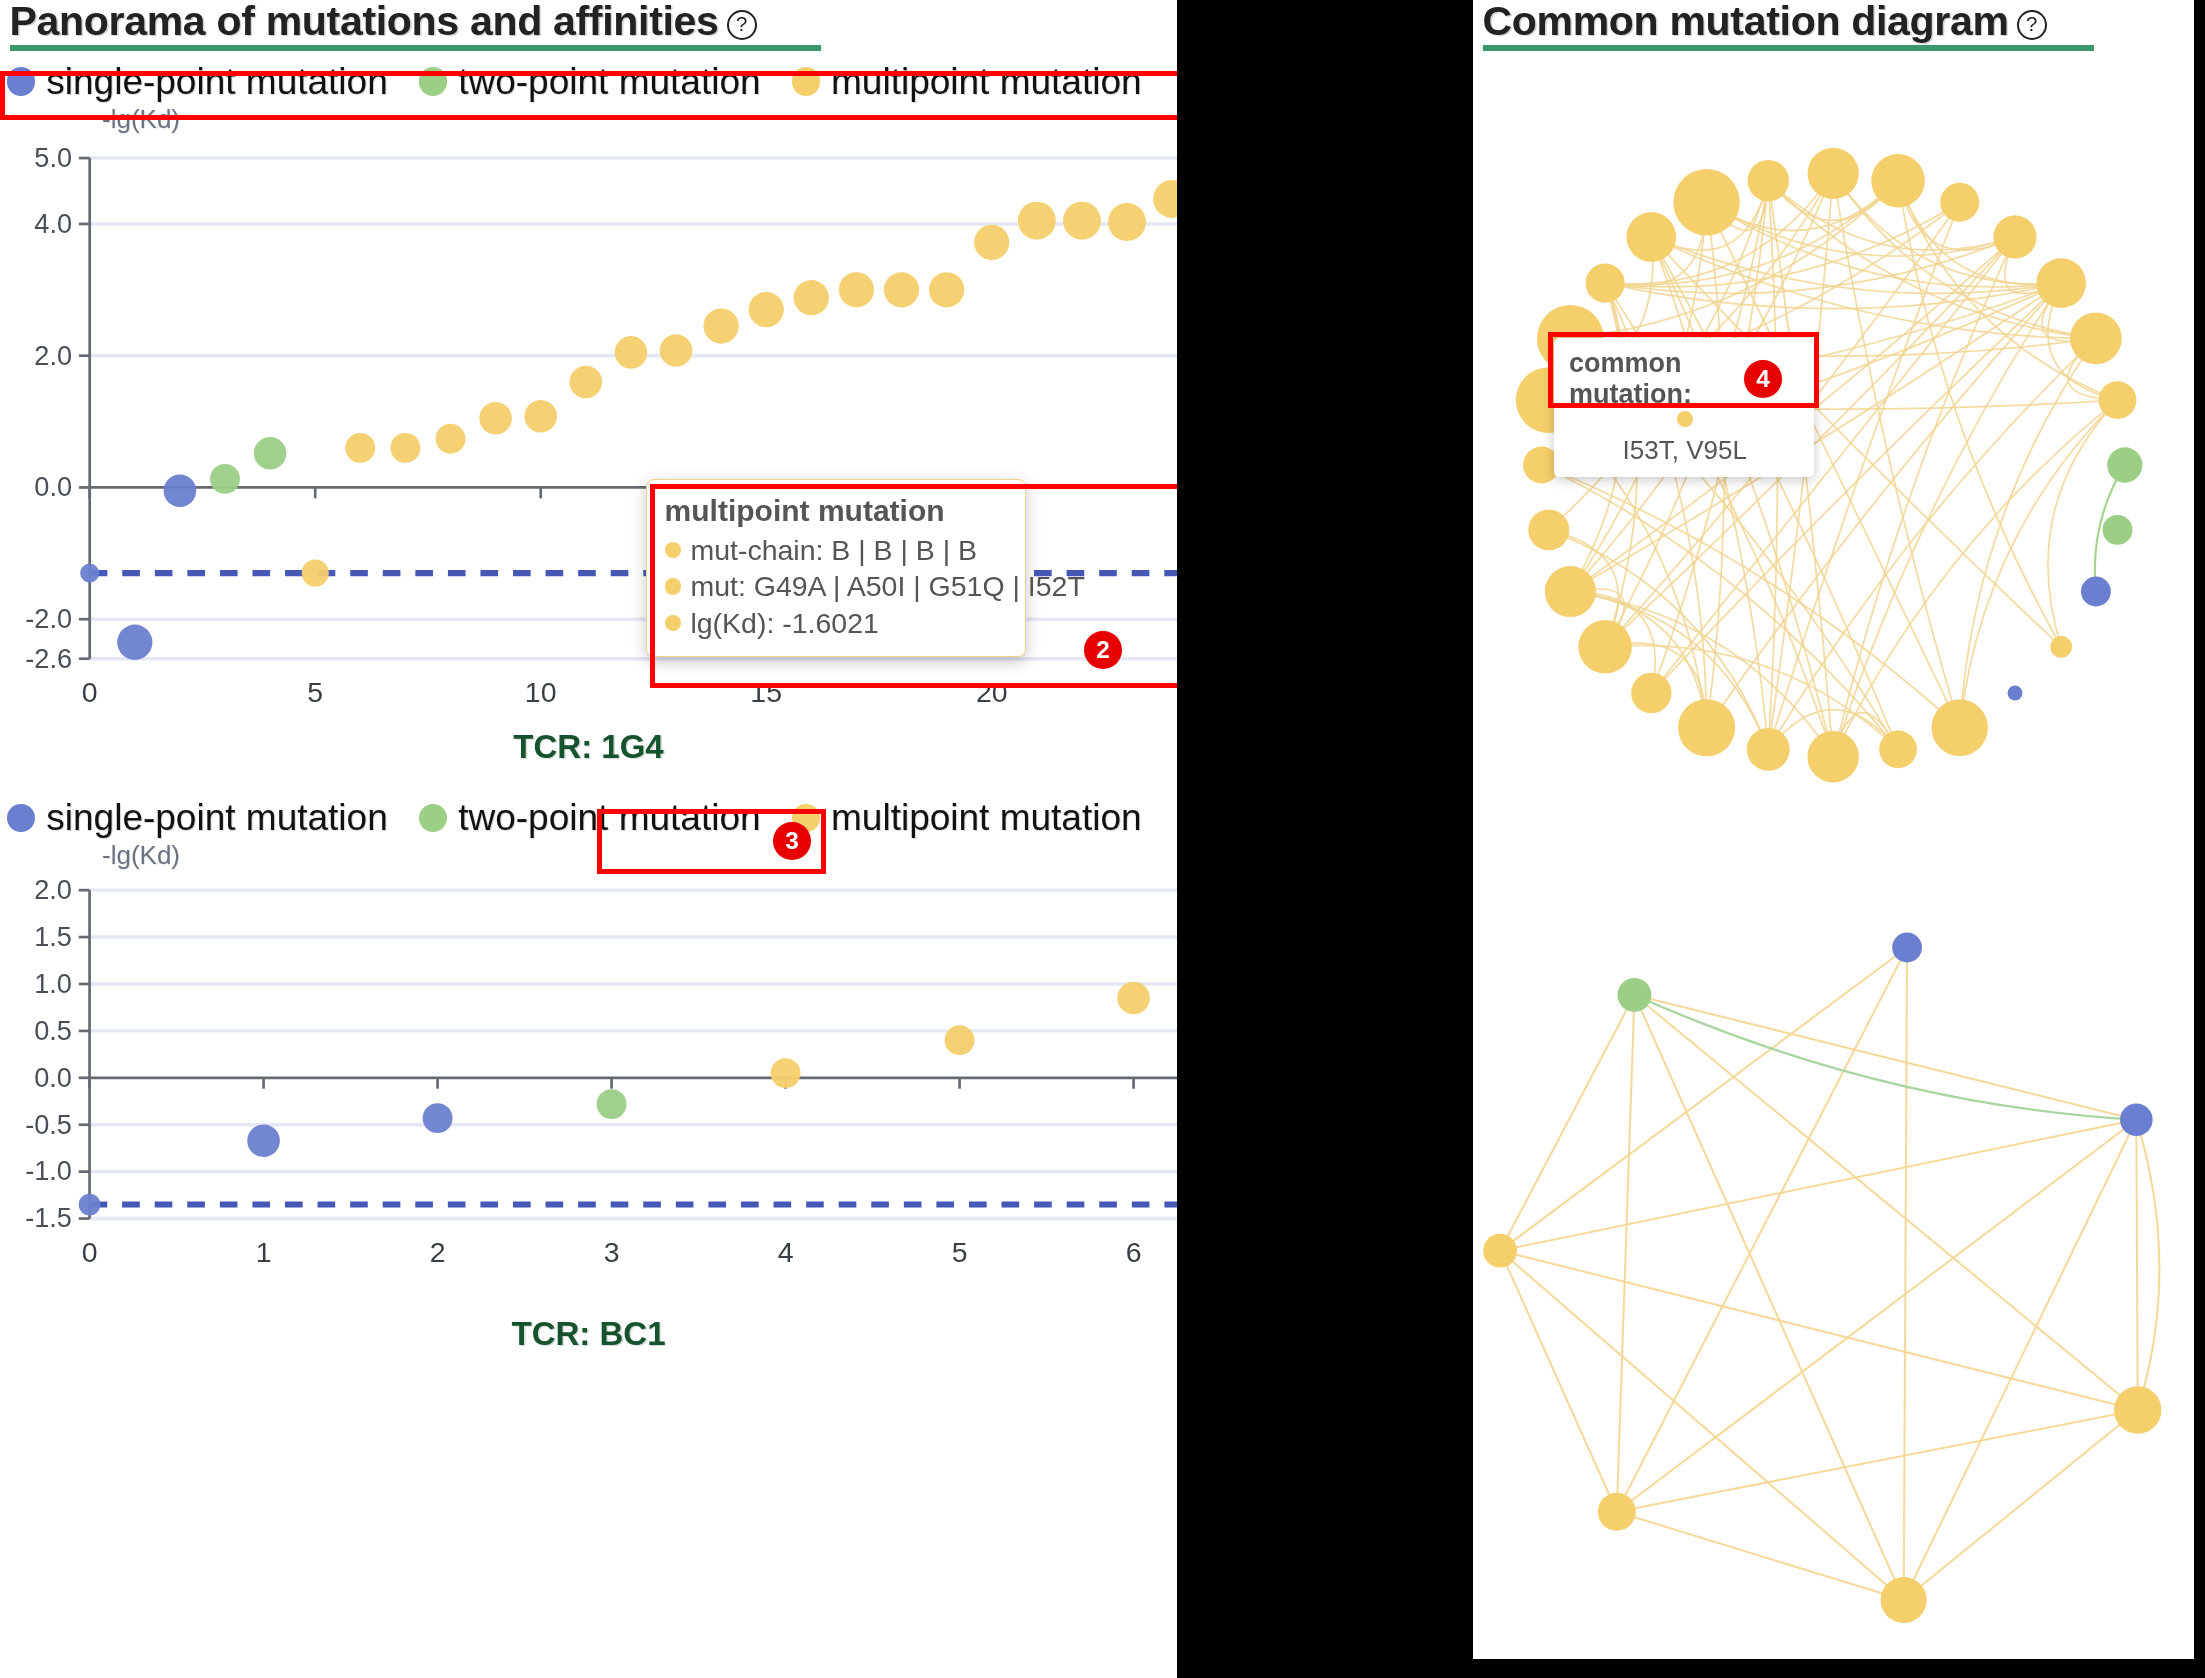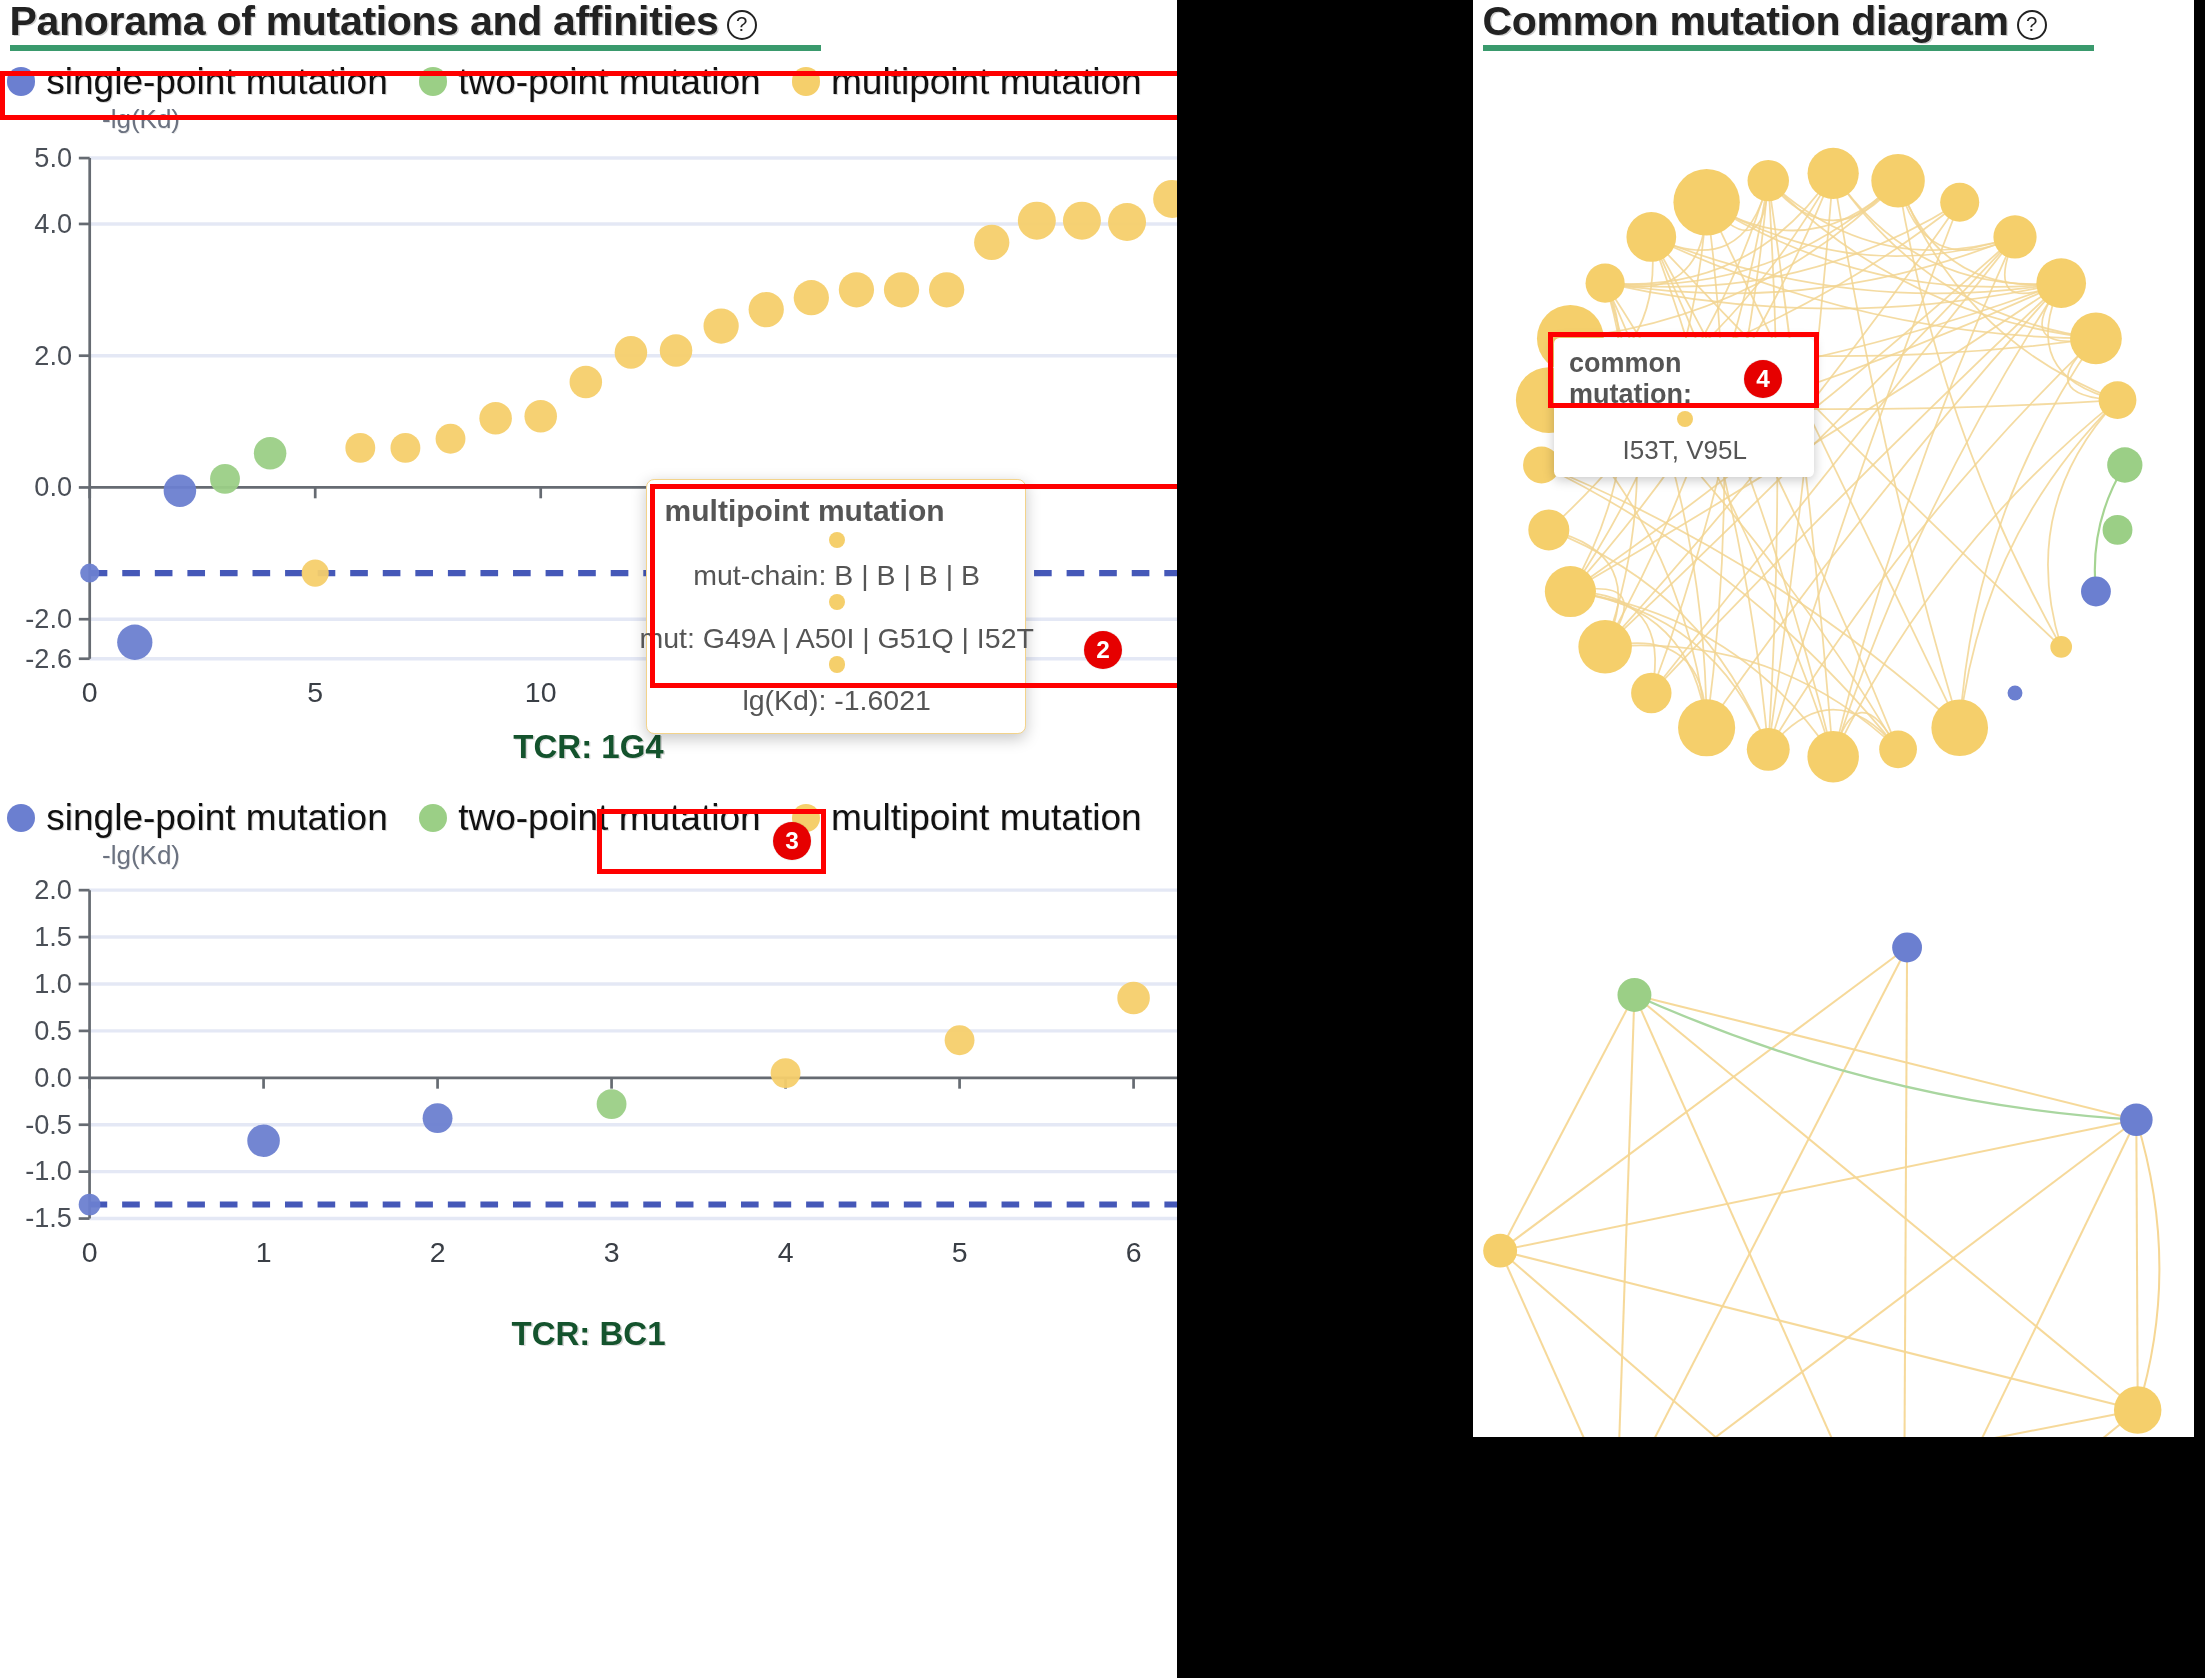--- a/index.html
+++ b/index.html
@@ -11,21 +11,21 @@
   
   #left-panel {
     position:absolute; left:0; top:0; width:1177px; height:1679px;
     background:#ffffff; overflow:hidden;
   }
   
   #panel-divider { position:absolute; left:1408px; top:0; width:66px; height:1679px; background:#000; }
 
   
   #right-panel {
-    position:absolute; left:1473px; top:0; width:721px; height:1437px;
+    position:absolute; left:1473px; top:0; width:721px; height:1659px;
     background:#ffffff; overflow:hidden;
   }
 
   
   .panel-header { position:relative; padding:1.4px 0 0 9.5px; }
   .panel-title-row { display:flex; align-items:flex-end; gap:8.1px; }
   .panel-title {
     font-size:41px; font-weight:bold; color:#222; letter-spacing:-0.3px;
     line-height:1.0; white-space:nowrap;
     text-shadow:1.4px 1.4px 0 rgba(170,170,170,0.55);
@@ -60,21 +60,21 @@
   .plot-svg { display:block; }
   .chart-caption { text-align:center; font-size:33px; font-weight:bold; color:#14532d;
     text-shadow:1.4px 1.4px 0 rgba(180,180,180,0.5); }
 
   
   .tooltip {
     position:absolute; background:#fff; border:1.4px solid #f3d38a; border-radius:8.1px;
     box-shadow:0 4.1px 15px rgba(0,0,0,0.22); padding:13.6px 16.3px 15px 17.6px;
   }
   .tt-title { font-size:30px; font-weight:bold; color:#555; margin-bottom:4.1px; }
-  .tt-line { display:flex; align-items:center; gap:9.5px; font-size:28.5px; color:#555; line-height:1.28; white-space:nowrap;flex-direction:column;}
+  .tt-line { display:flex; align-items:center; gap:9.5px; font-size:28.5px; color:#555; line-height:1.28; white-space:nowrap;}
   .tt-dot { width:16.3px; height:16.3px; border-radius:50%; background:#f5cf6b; flex:0 0 auto; }
 
   .tooltip-cm { position:absolute; background:#fff; border-radius:5.4px;
     box-shadow:0 2.7px 12.2px rgba(0,0,0,0.22); padding:9.5px 13.6px 11px 15px; }
   .tt-cm-title { font-size:27px; font-weight:bold; color:#555; margin-bottom:1.4px;}
   .tt-cm-line { display:flex; align-items:center; gap:8.1px; font-size:26px; color:#555; white-space:nowrap;flex-direction:column;}
 
   .net-wrap { position:relative; }
 </style>
 </head>

